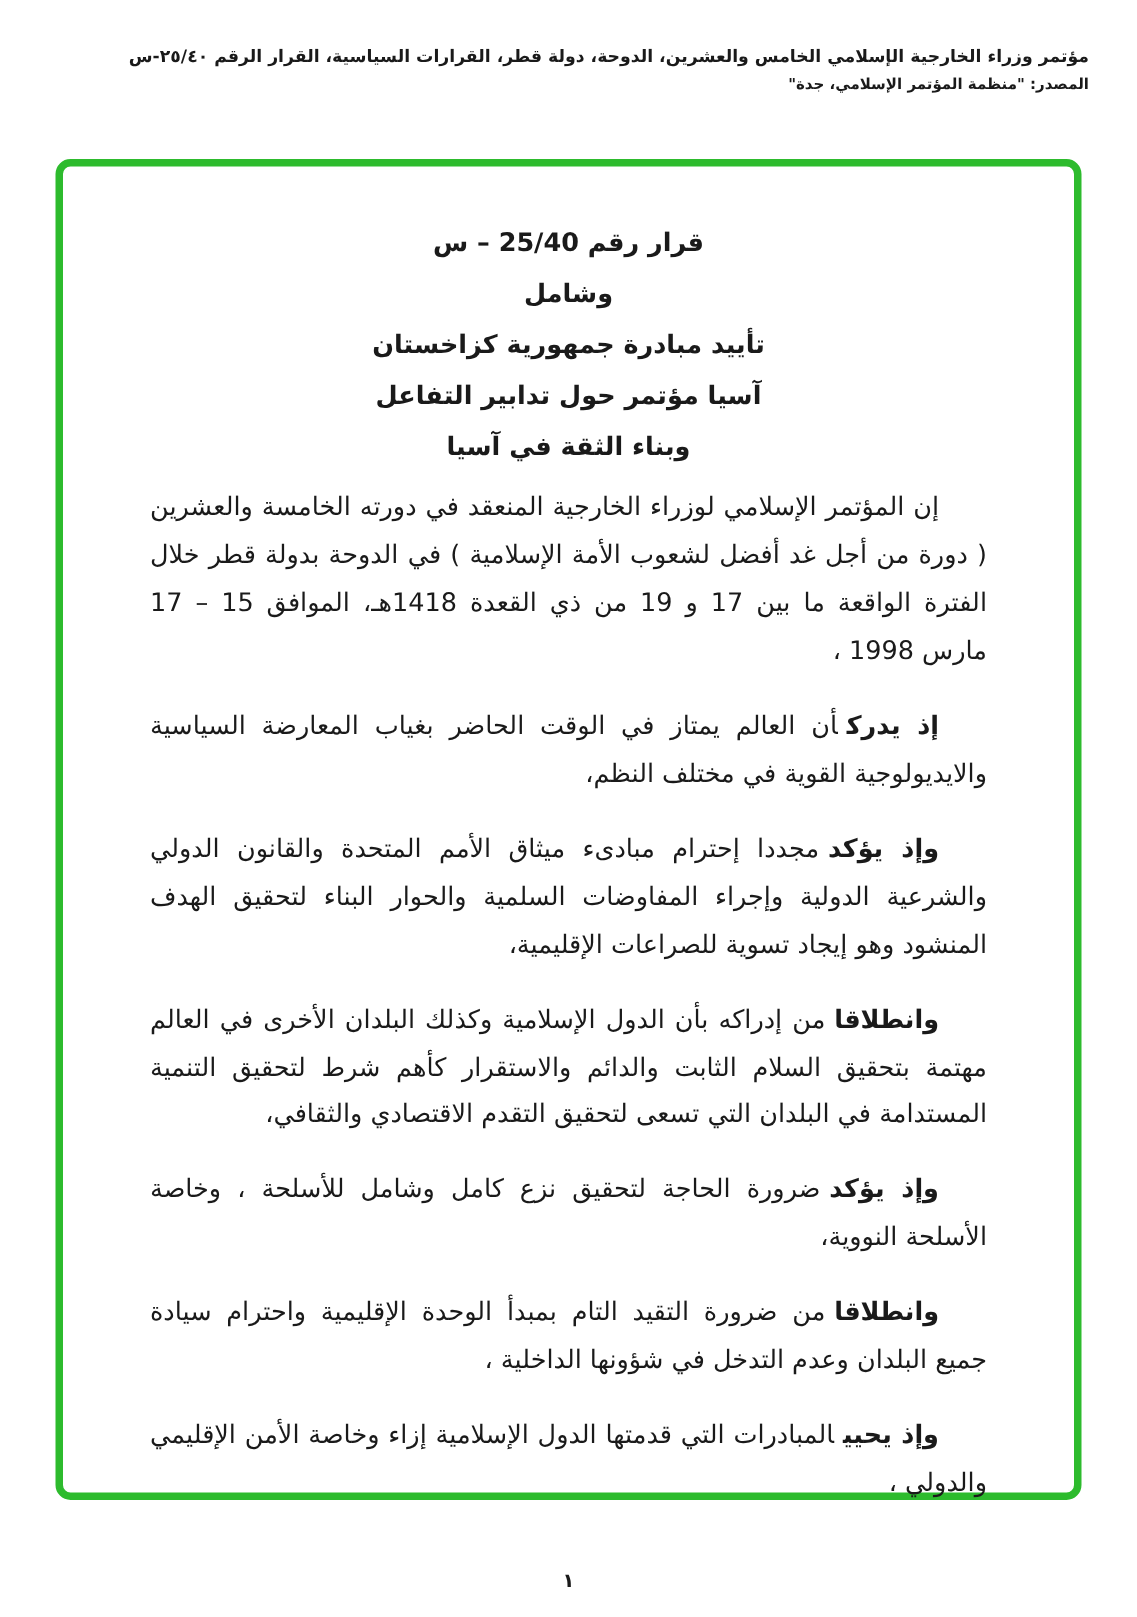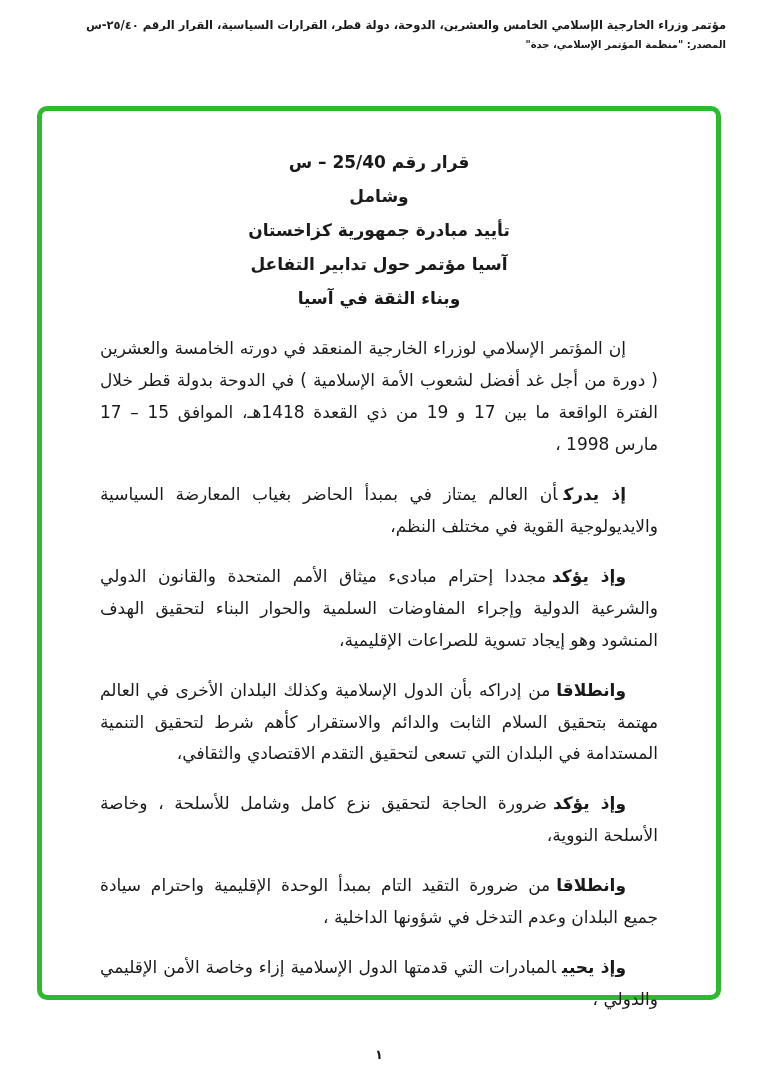--- a/index.html
+++ b/index.html
@@ -11,21 +11,21 @@
     width: 758px;
     height: 1078px;
     background: #ffffff;
     direction: rtl;
     overflow: hidden;
     color: #1a1a1a;
   }
 
   .doc-header {
     position: absolute;
-    top: 18px;
+    top: 30px;
     right: 32px;
     left: 32px;
     text-align: right;
   }
   .header-line1 {
     font-size: 11.5px;
     font-weight: bold;
     letter-spacing: 0.2px;
   }
   .header-line2 {
@@ -44,21 +44,21 @@
     border-radius: 10px;
     padding: 34px 58px 16px 58px;
     background: #ffffff;
   }
 
   .title-block {
     text-align: center;
     font-weight: bold;
     font-size: 17px;
     line-height: 2.0;
-    margin-bottom: 18px;
+    margin-bottom: 8px;
   }
   .title-line { white-space: nowrap; }
 
   .body-text {
     font-size: 17px;
     line-height: 1.88;
     text-align: justify;
     text-justify: inter-word;
   }
   .para {
@@ -99,21 +99,21 @@
       <div class="title-line">تأييد مبادرة جمهورية كزاخستان</div>
       <div class="title-line">آسيا مؤتمر حول تدابير التفاعل</div>
       <div class="title-line">وبناء الثقة في آسيا</div>
     </div>
 
     <div class="body-text">
       <p class="para">
         <span>إن المؤتمر الإسلامي لوزراء الخارجية المنعقد في دورته الخامسة والعشرين ( دورة من أجل غد أفضل لشعوب الأمة الإسلامية ) في الدوحة بدولة قطر خلال الفترة الواقعة ما بين 17 و 19 من ذي القعدة 1418هـ، الموافق 15 – 17 مارس 1998 ،</span>
       </p>
       <p class="para">
-        <span class="lead">إذ يدرك</span><span>أن العالم يمتاز في بمبدأ الحاضر بغياب المعارضة السياسية والايديولوجية القوية في مختلف النظم،</span>
+        <span class="lead">إذ يدرك</span><span>أن العالم يمتاز في الوقت الحاضر بغياب المعارضة السياسية والايديولوجية القوية في مختلف النظم،</span>
       </p>
       <p class="para">
         <span class="lead">وإذ يؤكد</span><span>مجددا إحترام مبادىء ميثاق الأمم المتحدة والقانون الدولي والشرعية الدولية وإجراء المفاوضات السلمية والحوار البناء لتحقيق الهدف المنشود وهو إيجاد تسوية للصراعات الإقليمية،</span>
       </p>
       <p class="para">
         <span class="lead">وانطلاقا</span><span>من إدراكه بأن الدول الإسلامية وكذلك البلدان الأخرى في العالم مهتمة بتحقيق السلام الثابت والدائم والاستقرار كأهم شرط لتحقيق التنمية المستدامة في البلدان التي تسعى لتحقيق التقدم الاقتصادي والثقافي،</span>
       </p>
       <p class="para">
         <span class="lead">وإذ يؤكد</span><span>ضرورة الحاجة لتحقيق نزع كامل وشامل للأسلحة ، وخاصة الأسلحة النووية،</span>
       </p>

